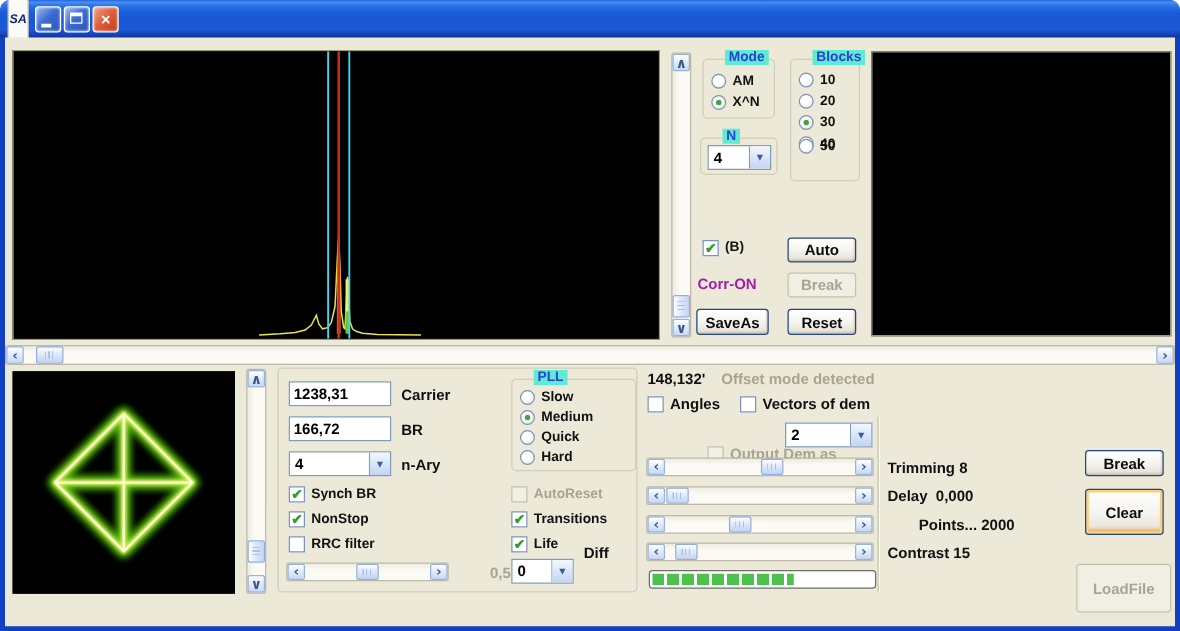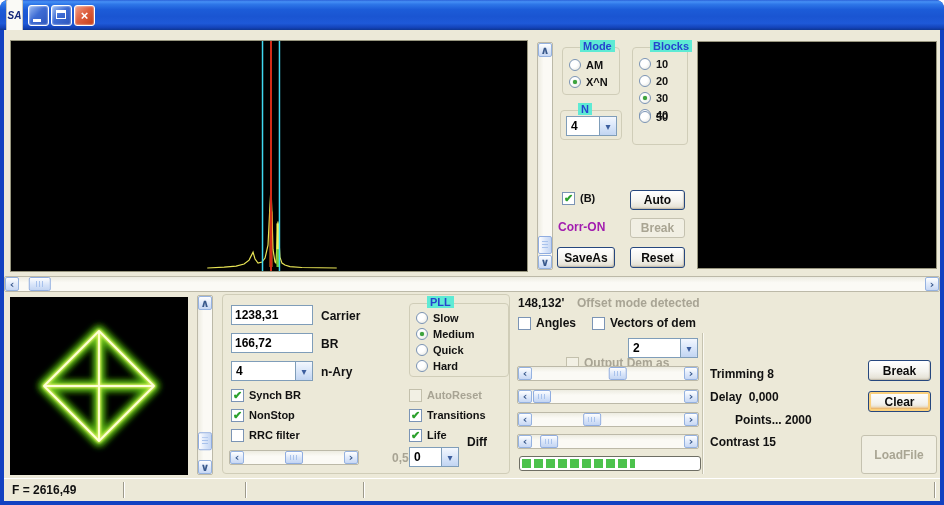--- a/index.html
+++ b/index.html
@@ -345,25 +345,18 @@
     </div>
     <span class="abs lbl12" style="left:706px;top:405px;">Contrast 15</span>
 
     <div class="vline" style="left:698px;top:303px;height:141px;"></div>
 
     <div class="progress" style="left:515px;top:426px;width:182px;height:15px;">
       <div class="pfill" style="width: 64%;"></div>
     </div>
 
     <div class="xpbtn" style="left:864px;top:330px;width:63px;height:21px;">Break</div>
-    <div class="xpbtn focus" style="left:864px;top:361px;width:63px;height:21px;text-align:center;">Clear</div>
-    <div class="xpbtn dis" style="left:857px;top:405px;width:76px;height:39px;">LoadFile</div>
-
-    <div class="statusbar">
-      <span class="abs lbl12" style="left:8px;top:4px;">F = 2616,49</span>
-      <span class="sbdiv" style="left:119px;"></span>
-      <span class="sbdiv" style="left:241px;"></span>
-      <span class="sbdiv" style="left:359px;"></span>
-      <span class="sbdiv" style="left:930px;"></span>
-    </div>
+    <div class="xpbtn focus" style="left:864px;top:361px;width:63px;height:37px;text-align:center;">Clear</div>
+    <div class="xpbtn dis" style="left:857px;top:421px;width:76px;height:39px;">LoadFile</div>
+
 
   </div>
 </div>
 
 </body></html>

